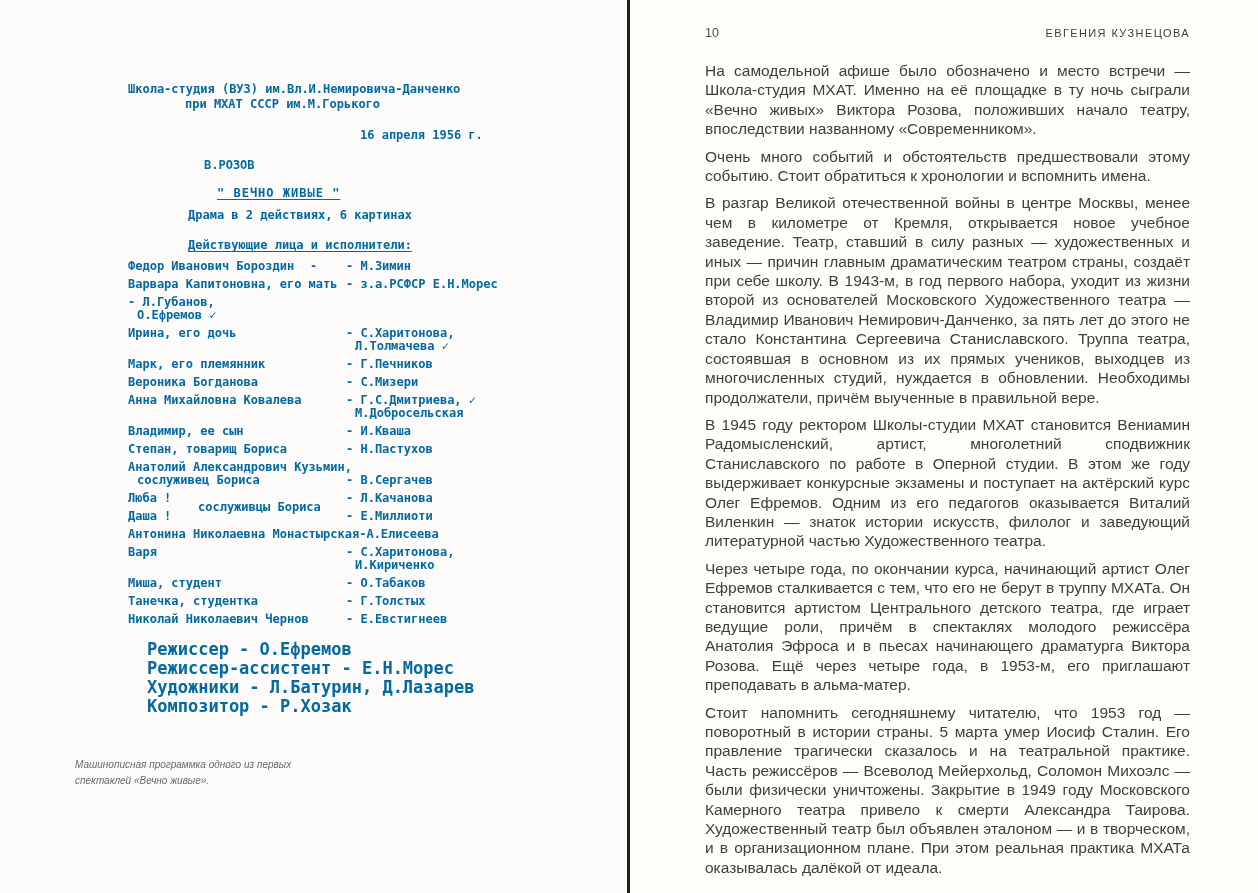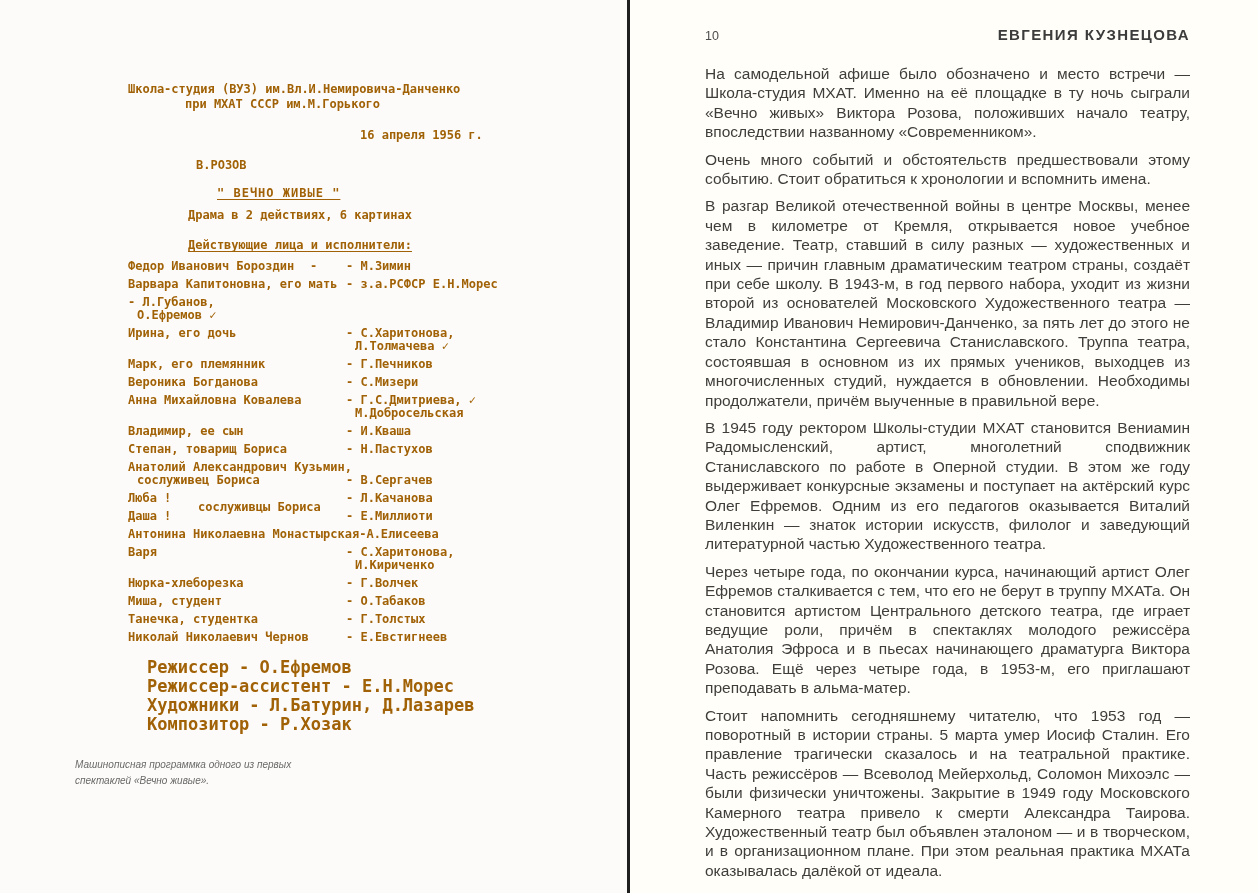--- a/index.html
+++ b/index.html
@@ -3,26 +3,26 @@
 <meta charset="utf-8">
 <style>
   html,body{margin:0;padding:0;width:1258px;height:893px;background:#ffffff;overflow:hidden;}
   .spread{position:relative;width:1258px;height:893px;font-family:"Liberation Sans",sans-serif;}
 
   
   .page-left{position:absolute;left:0;top:0;width:627px;height:893px;background:#fcfbf9;}
   .divider{position:absolute;left:627px;top:0;width:3px;height:893px;background:#1f1f1f;}
   .page-right{position:absolute;left:630px;top:0;width:628px;height:893px;background:#fffef9;}
 
-  .tw{font-family:"DejaVu Sans Mono","Liberation Mono",monospace;font-weight:700;color:#a16207;}
+  .tw{font-family:"DejaVu Sans Mono","Liberation Mono",monospace;font-weight:700;color:#0369a1;}
 
   .prog-header{position:absolute;left:128px;top:82px;font-size:12px;line-height:15px;}
   .prog-header .l2{display:block;padding-left:57px;}
   .prog-date{position:absolute;left:360px;top:128px;font-size:12px;}
-  .prog-author{position:absolute;left:196px;top:158px;font-size:12px;}
+  .prog-author{position:absolute;left:204px;top:158px;font-size:12px;}
   .prog-title{position:absolute;left:217px;top:186px;font-size:12px;letter-spacing:1px;}
   .prog-subtitle{position:absolute;left:188px;top:208px;font-size:12px;}
   .prog-cast-heading{position:absolute;left:188px;top:238px;font-size:12px;}
   .u{text-decoration:underline;text-underline-offset:2px;}
 
   .cast{position:absolute;left:128px;top:260px;width:475px;}
   .cast-row{display:flex;margin-bottom:5px;line-height:13px;font-size:12px;}
   .role{width:218px;flex:none;position:relative;white-space:nowrap;}
   .role .mid{position:absolute;left:182px;top:0;font-style:normal;}
   .role2{display:block;padding-left:9px;}
@@ -40,21 +40,21 @@
   .crew-line{display:block;}
   .start-time{margin-left:112px;margin-top:7px;font-size:12px;}
 
   .caption{position:absolute;left:75px;top:757px;width:250px;font-family:"Liberation Sans",sans-serif;
            font-style:italic;font-size:10px;line-height:16px;color:#696969;}
 
   
   .rp-inner{padding:26px 68px 0 75px;}
   .rp-header{display:flex;justify-content:space-between;align-items:baseline;}
   .rp-num{font-size:12.5px;color:#4c4c4c;}
-  .rp-author{font-size:15px;font-weight:700;letter-spacing:1.4px;color:#3c3c3c;}
+  .rp-author{font-size:11px;font-weight:400;letter-spacing:1.4px;color:#3c3c3c;}
   .rp-body{margin-top:21px;}
   .rp-body p{margin:0 0 8px 0;font-size:15.5px;line-height:19.4px;text-align:justify;color:#403e3b;}
 </style>
 </head>
 <body>
 
 <div class="spread">
 
   <div class="page-left">
 
@@ -129,24 +129,20 @@
       <div class="cast-row tight">
         <span class="role">Антонина Николаевна Монастырская</span>
         <span class="actor">-А.Елисеева</span>
       </div>
 
       <div class="cast-row">
         <span class="role">Варя</span>
         <span class="actor"><span>- С.Харитонова,</span><span class="a2">И.Кириченко</span></span>
       </div>
 
-      <div class="cast-row">
-        <span class="role">Нюрка-хлеборезка</span>
-        <span class="actor">- Г.Волчек</span>
-      </div>
 
       <div class="cast-row">
         <span class="role">Миша, студент</span>
         <span class="actor">- О.Табаков</span>
       </div>
 
       <div class="cast-row">
         <span class="role">Танечка, студентка</span>
         <span class="actor">- Г.Толстых</span>
       </div>

